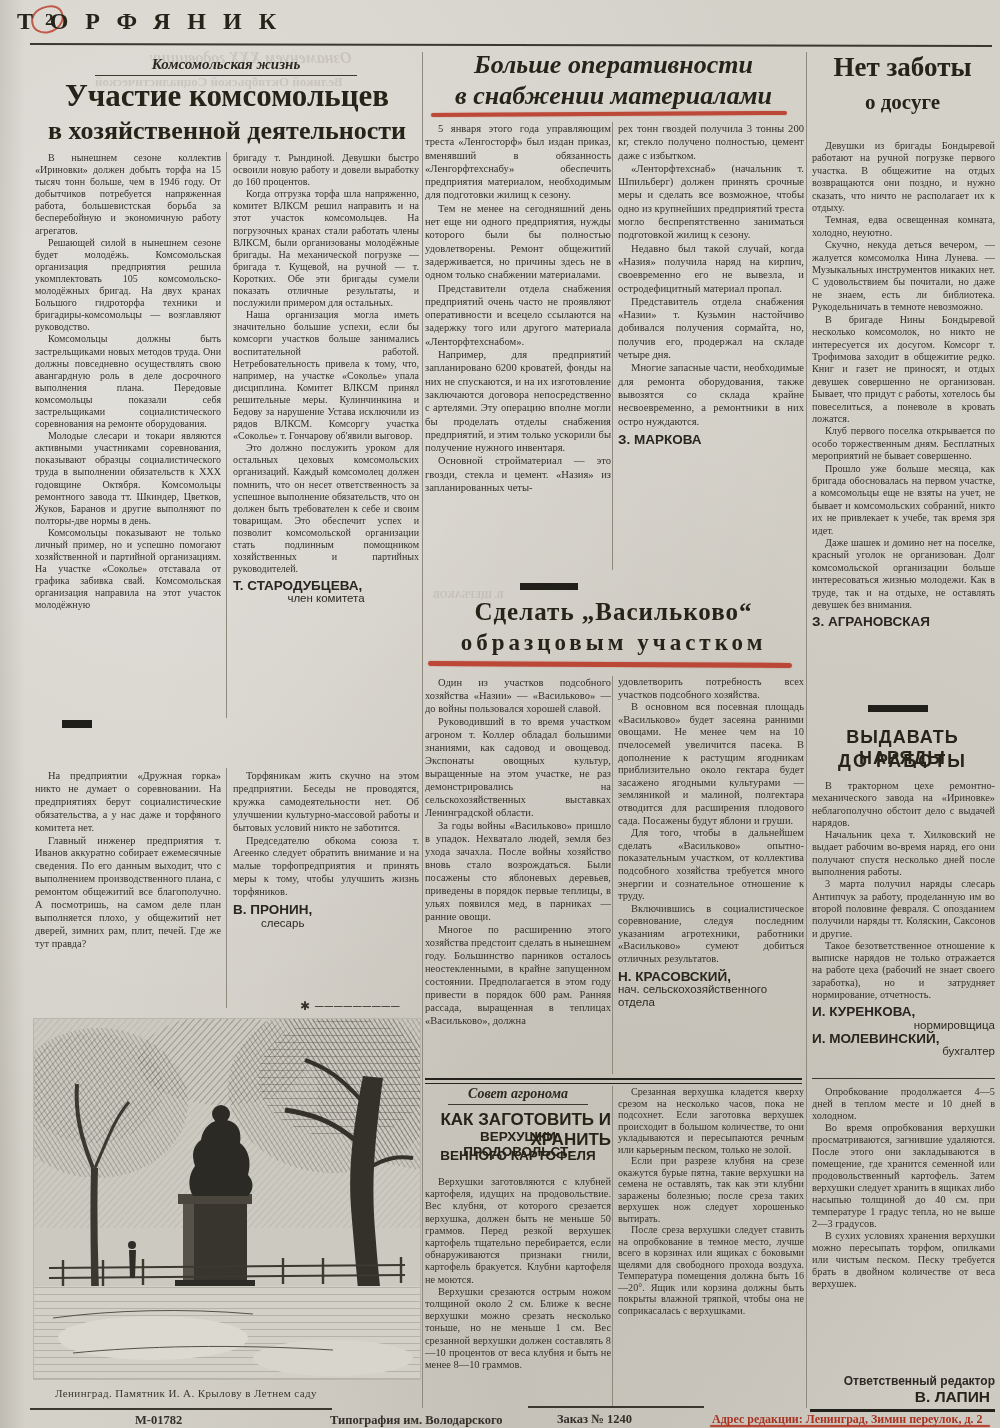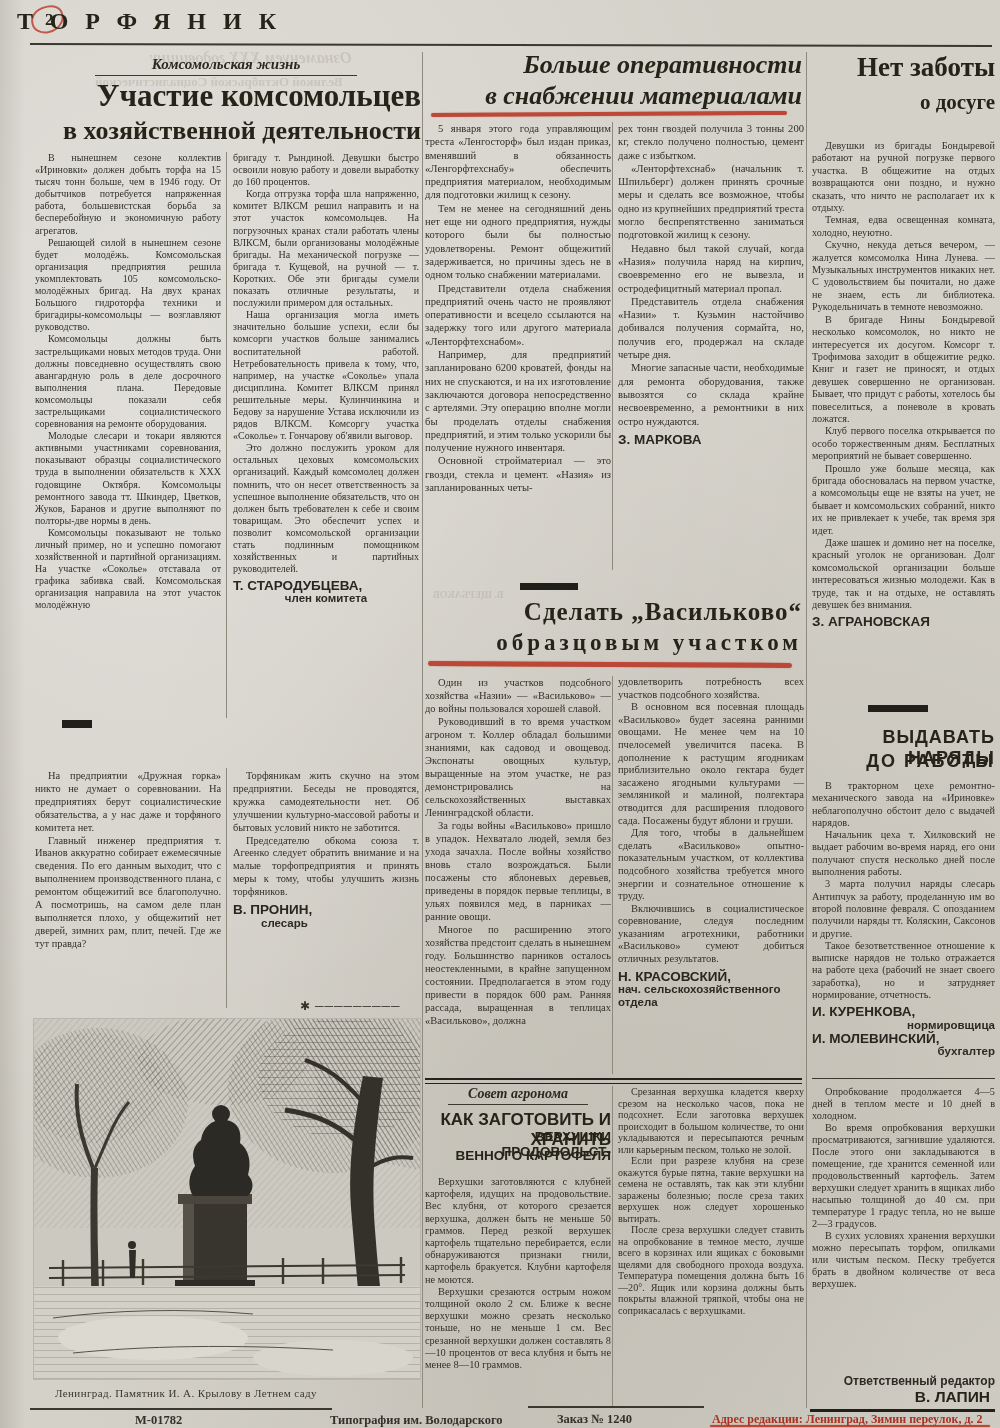--- a/index.html
+++ b/index.html
@@ -18,28 +18,28 @@
   }
   .hrule { position: absolute; background: #3a382f; }
   .vrule { position: absolute; width: 1px; background: #8d897d; }
   .bar   { position: absolute; background: #201f19; }
   .dblrule { position: absolute; height: 6px; border-top: 2.5px solid #23221c; border-bottom: 1.2px solid #23221c; }
   .col { position: absolute; text-align: justify; overflow: hidden; }
   .paras p { margin: 0; text-indent: 13px; }
   .cont .paras p:first-child { text-indent: 0; }
   .kicker { position: absolute; text-align: center; font-style: italic; font-weight: bold;
             font-size: 15px; color: #2b2920; border-bottom: 1.5px solid #3a382f; padding-bottom: 2px; }
-  .hl { position: absolute; margin: 0; text-align: right; font-weight: bold; color: #262419;
+  .hl { position: absolute; margin: 0; text-align: center; font-weight: bold; color: #262419;
         font-family: "Liberation Serif", serif; }
   .hl-sans { font-family: "Liberation Sans", sans-serif; }
   .italic { font-style: italic; }
   .signame { font-family: "Liberation Sans", sans-serif; font-weight: bold; font-size: 13.5px;
              text-align: left; margin-top: 5px; text-indent: 0; color: #28261f; }
   .signame.right { text-align: left; }
-  .sigrole { font-family: "Liberation Sans", sans-serif; font-weight: bold; font-size: 11.5px;
+  .sigrole { font-family: "Liberation Sans", sans-serif; font-weight: normal; font-size: 11.5px;
              text-align: center; color: #2c2a23; }
   .sigrole.right { text-align: right; }
   .sigrole.left { text-align: left; }
   .ghost { position: absolute; transform: scaleX(-1); color: #7f786a; opacity: .20;
            font-weight: bold; white-space: nowrap; }
   .redline { position: absolute; background: #b93524; border-radius: 3px; opacity: .88;
              box-shadow: 0 0 1.5px rgba(185,53,36,.55); }
   .red-circle { position: absolute; left: 31px; top: 6px; width: 33px; height: 27px;
                 border: 2.5px solid rgba(186,52,35,.78); border-radius: 55% 45% 60% 50%;
                 transform: rotate(-14deg); }

